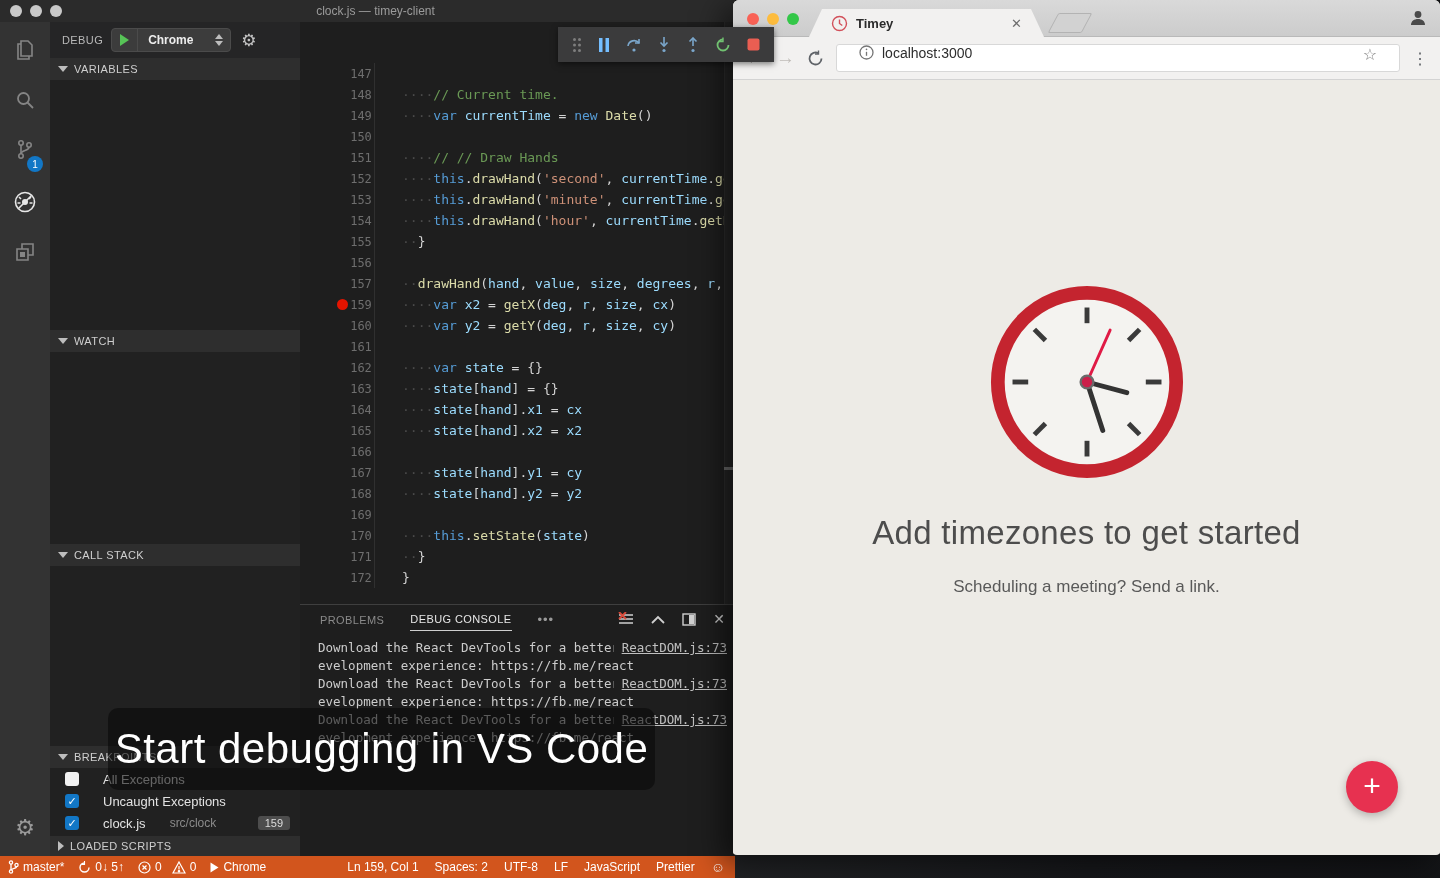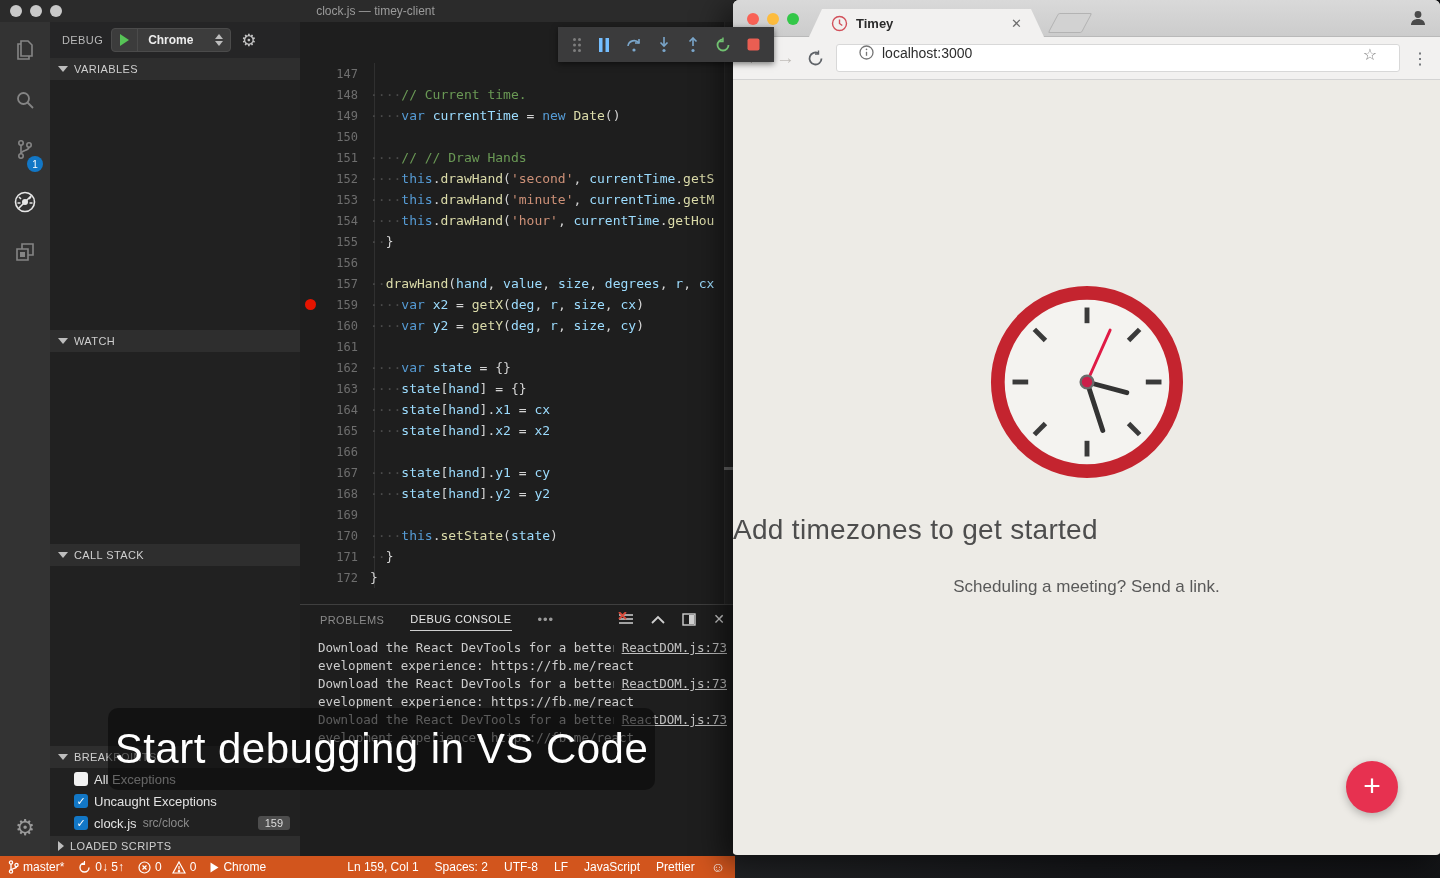--- a/index.html
+++ b/index.html
@@ -34,32 +34,32 @@
   .st-up { border-bottom:5px solid #bdbdbd; }
   .st-dn { border-top:5px solid #bdbdbd; }
   .gear-glyph { color:#c3c3c3; font-size:17px; margin-left:2px; }
 
   .section-header { height:22px; background:#2e2e2e; display:flex; align-items:center; gap:6px;
     padding-left:8px; font-size:11px; font-weight:normal; color:#cfcfcf; letter-spacing:.4px; flex:none; }
   .tri-down { width:0; height:0; border-left:5px solid transparent; border-right:5px solid transparent; border-top:6px solid #bdbdbd; }
   .tri-right { width:0; height:0; border-top:5px solid transparent; border-bottom:5px solid transparent; border-left:6px solid #bdbdbd; }
   .sec-body { background:#212121; flex:none; }
   .bp-list { height:68px; background:#212121; }
-  .bp-row { height:22px; display:flex; align-items:center; padding-left:24px; gap:6px; color:#e2e2e2; font-size:13px; }
+  .bp-row { height:22px; display:flex; align-items:center; padding-left:15px; gap:24px; color:#e2e2e2; font-size:13px; }
   .chk { width:14px; height:14px; border-radius:3px; flex:none; display:flex; align-items:center; justify-content:center; font-size:11px; color:#fff; }
   .chk.on { background:#1277c6; }
   .chk.off { background:#f2f2f2; }
   .bp-detail { color:#8b8b8b; font-size:12px; }
   .bp-badge { margin-left:auto; margin-right:10px; background:#4d4d4d; color:#dcdcdc; font-size:11px; border-radius:3px; padding:1px 7px; }
 
   .editor-col { width:435px; height:100%; position:relative; background:#1e1e1e; }
   .code-area { position:absolute; left:0; top:0; width:435px; height:582px; overflow:hidden; }
   .code-lines { position:absolute; left:0; top:41px; width:100%; }
   .code-line { display:flex; height:21px; line-height:21px; font-family:"DejaVu Sans Mono",monospace; font-size:13px; white-space:pre; }
-  .gutter { width:58px; flex:none; position:relative; text-align:right; }
+  .gutter { width:58px; flex:none; position:relative; text-align:center;margin-left:32px; }
   .ln { display:inline-block; width:46px; color:#6e6e6e; font-size:12px; }
   .bp-dot { position:absolute; left:5px; top:5px; width:11px; height:11px; border-radius:50%; background:#e51400; }
   .lc { padding-left:12px; }
   .sg-ws { color:#4a4a4a; } .sg-cmt { color:#6a9955; } .sg-kw { color:#569cd6; }
   .sg-vr { color:#9cdcfe; } .sg-fn { color:#dcdcaa; } .sg-st { color:#ce9178; }
   .sg-pln,.sg-op { color:#d4d4d4; }
   .indent-guide { position:absolute; left:74px; top:41px; width:1px; height:525px; background:#303030; }
   .minimap { position:absolute; right:0; top:0; width:11px; height:582px; background:#252525;
     border-left:1px solid #2d2d2d; }
   .minimap-mark { position:absolute; right:2px; top:445px; width:9px; height:3px; background:#6b6b6b; }
@@ -105,22 +105,22 @@
     display:flex; align-items:center; padding:0 12px; gap:12px; }
   .nav-arrow { font-size:19px; color:#99948f; }
   .nav-arrow.dim { color:#c0bcb8; }
   .urlbar { flex:1; height:28px; background:#fff; border:1px solid #d8d8d8; border-radius:3px;
     display:flex; align-items:flex-start; padding:0 22px; gap:8px; }
   .url-text { font-size:14px; color:#2d2d2d; flex:1; }
   .star { color:#7d7d7d; font-size:16px; }
   .kebab { color:#5f6368; font-size:16px; letter-spacing:0; }
   .chrome-content { position:relative; height:774px; background:#edebe6; }
   .clock-wrap { position:absolute; left:256px; top:204px; width:196px; height:196px; }
-  .hero-heading { position:absolute; left:0; top:434px; width:100%; 
-    font-size:28px; color:#4d4d4d; letter-spacing:.3px; }
+  .hero-heading { position:absolute; left:0; top:434px; width:100%; text-align:center;
+    font-size:33px; color:#4d4d4d; letter-spacing:.3px; }
   .hero-sub { position:absolute; left:0; top:497px; width:100%; text-align:center; font-size:17px; color:#595959; }
   .fab { position:absolute; left:613px; top:681px; width:52px; height:52px; border-radius:50%;
     background:#e73150; box-shadow:0 3px 8px rgba(0,0,0,.25); display:flex; align-items:center; justify-content:center; }
   .fab-plus { color:#fff; font-size:30px; font-weight:normal; line-height:1; margin-top:-3px; }
 
   
   .caption { position:absolute; left:108px; top:708px; width:547px; height:82px; z-index:40;
     background:rgba(8,8,8,.58); border-radius:10px; display:flex; align-items:center; justify-content:center; }
   .caption span { color:#fff; font-size:42px; letter-spacing:.5px; }
 

